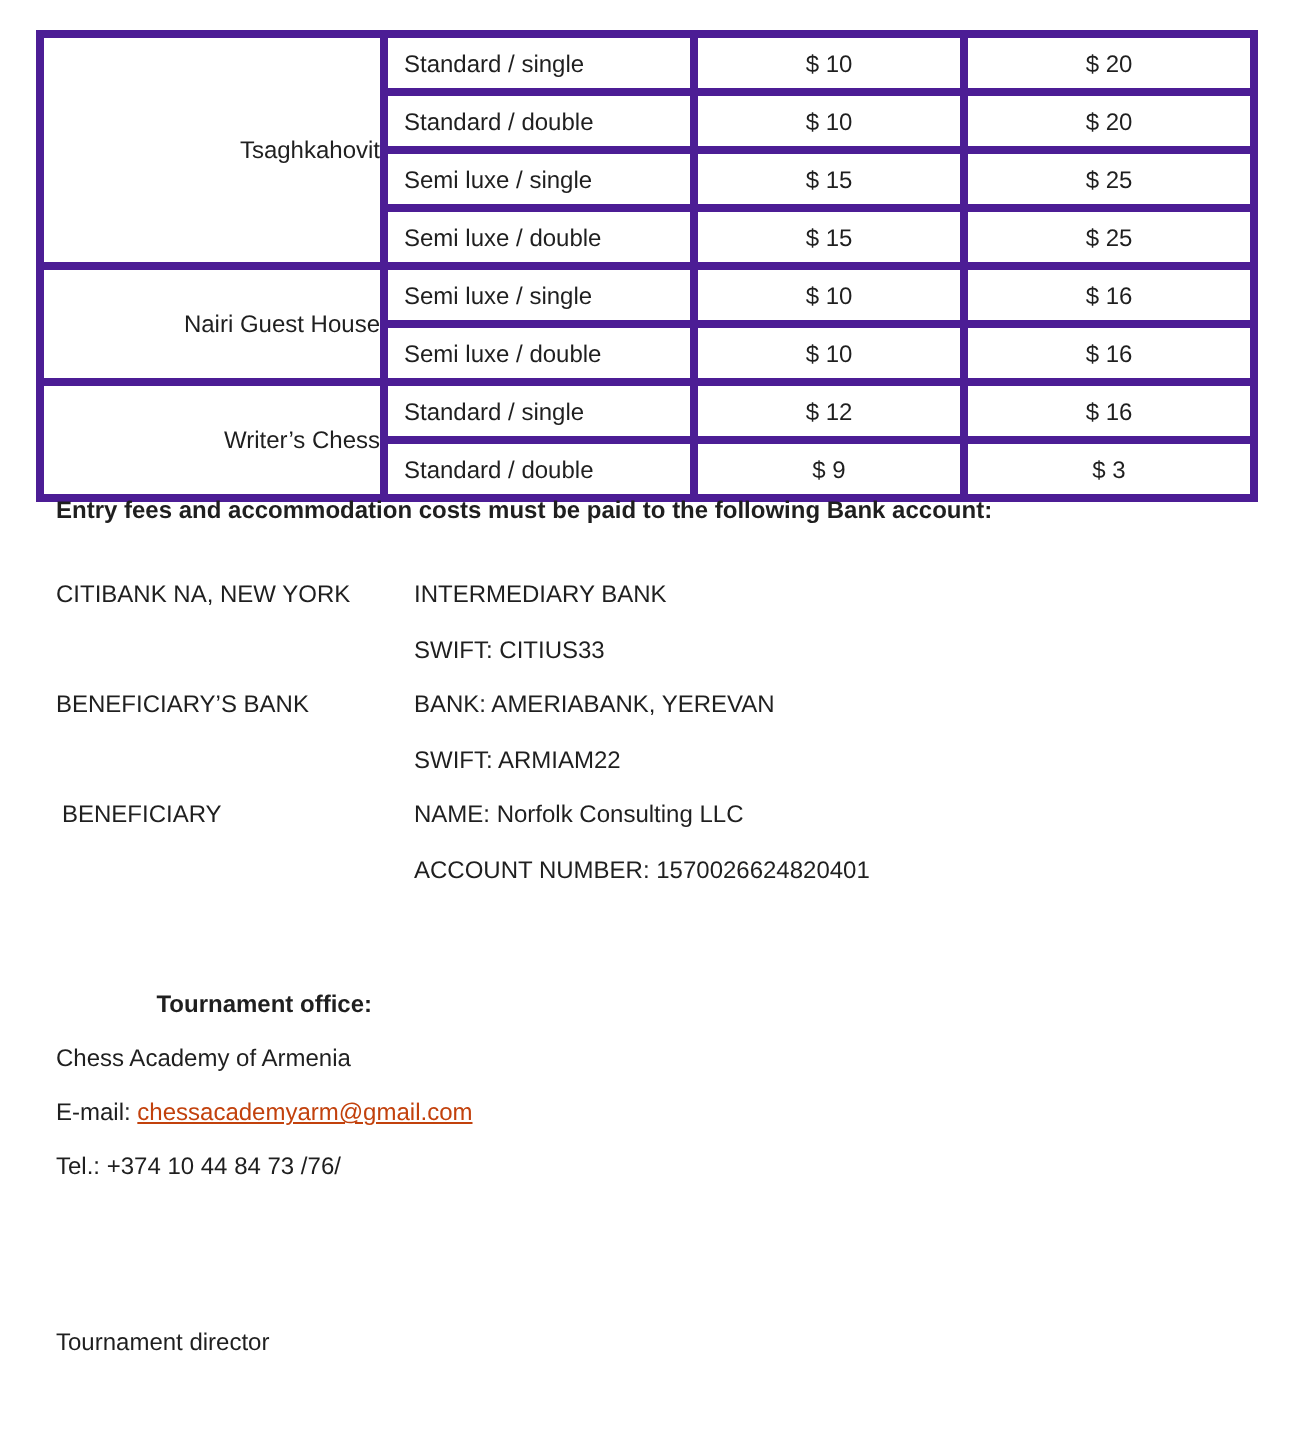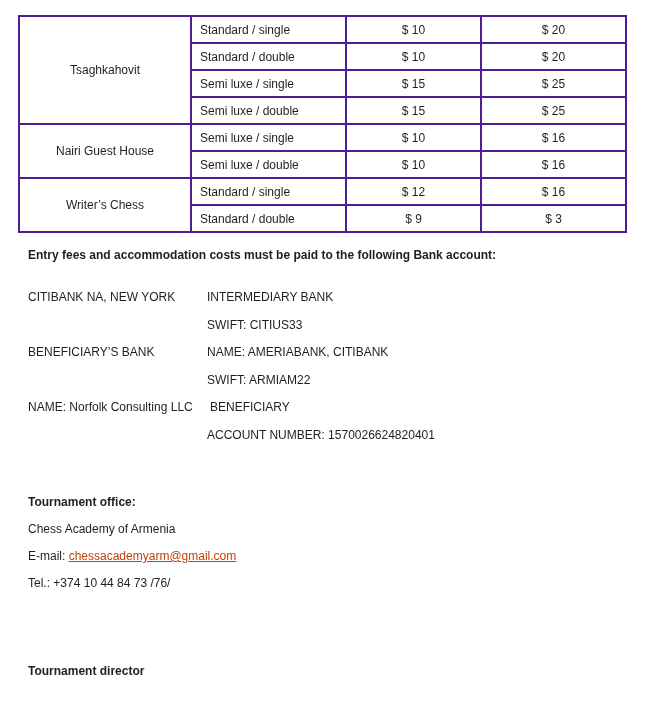--- a/index.html
+++ b/index.html
@@ -15,27 +15,27 @@
 
   
   .price-table {
     position: absolute; left: 18px; top: 15px;
     border-collapse: collapse;
     border: 2px solid #000;
     table-layout: fixed;
     font-size: 12px;
   }
   .price-table td {
-    border: 2px solid #4c1d95;
+    border: 4px solid #4c1d95;
     height: 25px;
     padding: 0;
     overflow: hidden;
     white-space: nowrap;
   }
-  .price-table td.hotel { text-align: center; vertical-align: middle; }
+  .price-table td.hotel { text-align: right; vertical-align: middle; }
   .price-table td.room  { text-align: left; padding-left: 8px; }
   .price-table td.price { text-align: center; }
 
   
   .note {
     position: absolute; left: 28px; top: 248px;
     font-size: 12px; font-weight: bold; white-space: nowrap;
   }
   .bank {
     position: absolute; left: 28px; top: 284px;
@@ -44,28 +44,28 @@
     font-size: 12px;
   }
   .bank .cell { line-height: 27.5px; height: 27.5px; white-space: nowrap; }
   .bank .cell.indent { padding-left: 3px; }
 
   .office {
     position: absolute; left: 28px; top: 489px;
     font-size: 12px;
   }
   .office p { margin: 0; line-height: 27px; white-space: nowrap; }
-  .office p.head { font-weight: bold; }
+  .office p.head { font-weight: bold; text-align: center; }
 
   .director {
     position: absolute; left: 28px; top: 660px;
     font-size: 12px;
   }
   .director p { margin: 0; line-height: 23px; white-space: nowrap; }
-  .director p.head { font-weight: bold; }
+  .director p.head { font-weight: normal; }
 
   a.email-link {
     color: #c2410c;
     text-decoration: underline;
     cursor: pointer;
   }
 </style>
 </head>
 <body>
 
@@ -126,25 +126,25 @@
     </table>
 
   <div class="note">Entry fees and accommodation costs must be paid to the following Bank account:</div>
 
   <div class="bank">
     <div class="cell">CITIBANK NA, NEW YORK</div>
     <div class="cell">INTERMEDIARY BANK</div>
     <div class="cell"></div>
     <div class="cell">SWIFT: CITIUS33</div>
     <div class="cell">BENEFICIARY’S BANK</div>
-    <div class="cell">NAME: AMERIABANK, CITIBANK</div>
+    <div class="cell">BANK: AMERIABANK, YEREVAN</div>
     <div class="cell"></div>
     <div class="cell">SWIFT: ARMIAM22</div>
+    <div class="cell indent">BENEFICIARY</div>
     <div class="cell">NAME: Norfolk Consulting LLC</div>
-    <div class="cell indent">BENEFICIARY</div>
     <div class="cell"></div>
     <div class="cell">ACCOUNT NUMBER: 1570026624820401</div>
   </div>
 
   <div class="office">
     <p class="head">Tournament office:</p>
     <p>Chess Academy of Armenia</p>
     <p><span>E-mail: </span><a class="email-link">chessacademyarm@gmail.com</a></p>
     <p>Tel.: +374 10 44 84 73 /76/</p>
   </div>

